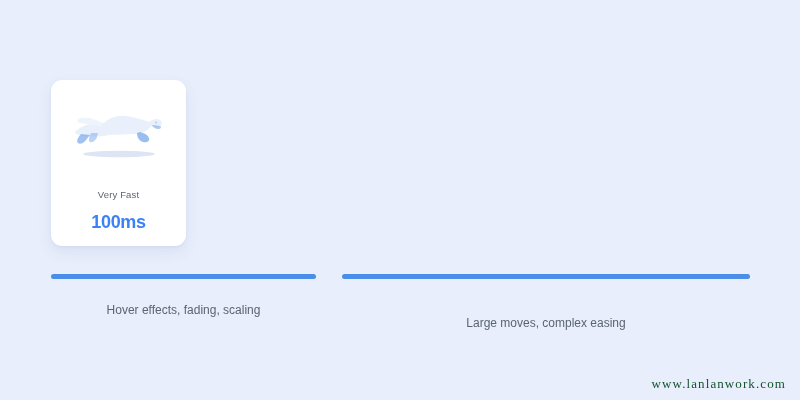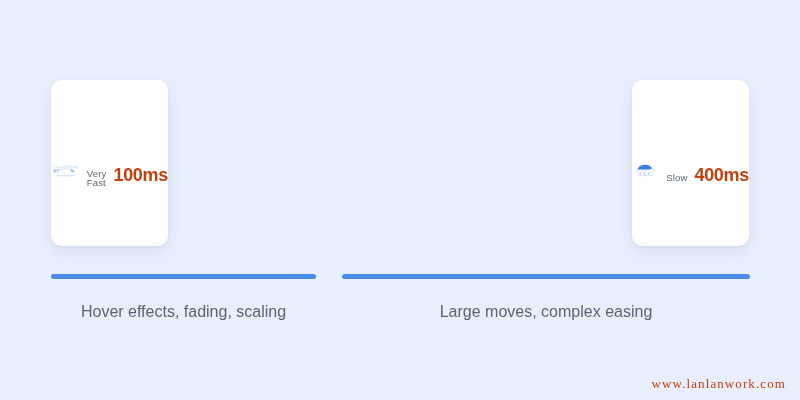--- a/index.html
+++ b/index.html
@@ -27,88 +27,87 @@
     position: absolute;
     left: 51px;
     top: 80px;
     width: 698px;
     height: 166px;
     display: flex;
     justify-content: space-between;
   }
 
   .card {
-    width: 117px;
+    width: 135px;
     height: 166px;
     background: #ffffff;
     border-radius: 11px;
     box-shadow: 0 6px 14px rgba(80,110,170,0.10),
                 0 1px 3px rgba(80,110,170,0.07);
     display: flex;
-    flex-direction: row;
+    flex-direction: column;
     align-items: center;
     box-sizing: border-box;
     padding-top: 10px;
-    gap: 7px;
   }
 
   .art {
     width: 100px;
     height: 78px;
     display: block;
     margin: 2px auto 0 auto;
   }
 
   .card-label {
     font-size: 9.5px;
     color: #5b6472;
     letter-spacing: 0.15px;
     margin-top: 20px;
     line-height: 1;
   }
 
   .card-value {
     font-size: 18px;
     font-weight: bold;
-    color: #c2410c;
+    color: #3b82f6;
     letter-spacing: -0.3px;
     margin-top: 13px;
     line-height: 1;
   }
 
   
   .group-bar {
     position: absolute;
     height: 5px;
     border-radius: 3px;
     background: #4a8eea;
     top: 274px;
   }
   #group-bar-0 { left: 51px;  width: 265px; }
   #group-bar-1 { left: 342px; width: 408px; }
 
   .group-caption {
     position: absolute;
     top: 304px;
-    font-size: 16px;
+    font-size: 12px;
     color: #5b6472;
     line-height: 1;
     text-align: center;
   }
   #group-caption-0 { left: 51px;  width: 265px; }
-  #group-caption-1 { left: 342px; width: 408px; }
+  #group-caption-1 { left: 342px; width: 408px; margin-top: 13px; }
 
   
   #watermark {
     position: absolute;
     right: 14px;
     bottom: 8px;
     font-family: "Liberation Serif", serif;
     font-size: 13px;
-    color: #c2410c;
+    color: #14532d;
     letter-spacing: 1.1px;
     white-space: nowrap;
   }
 </style>
 </head>
 <body>
 
 <div id="stage">
 
   <div id="cards">
@@ -125,37 +124,20 @@
         <path d="M68 41 C68 45 70 49 74 50 C78 51 81 49 80 46 C79 43 75 41 71 40 Z" fill="#6ea2e8" opacity="0.7"></path>
         <path d="M83 33 C86 33 89 34 91 34 C93 35 92 37 89 37 C86 37 84 35 83 33 Z" fill="#6ea2e8" opacity="0.55"></path>
         <circle cx="87" cy="30.5" r="1.1" fill="#b9cef0"></circle>
       </svg>
       <div class="card-label">Very Fast</div>
       <div class="card-value">100ms</div>
     </div>
 
 
 
-    <div class="card">
-      <svg class="art" viewBox="0 0 100 78">
-        <ellipse cx="50" cy="62" rx="29" ry="3.2" fill="#dde5f5"></ellipse>
-        <path d="M22 46 C22 42 26 40 32 40 L68 40 C73 40 76 42 76 46 C76 50 72 52 66 52
-                 L32 52 C26 52 22 50 22 46 Z" fill="#eef4fc"></path>
-        <path d="M20 41 C22 31 32 23 48 23 C63 23 73 31 75 41 Z" fill="#3b7fe0"></path>
-        <path d="M66 41 C70 37 76 36 81 38 C86 40 88 45 85 48 C82 51 76 51 72 49
-                 C68 47 66 44 66 41 Z" fill="#eef4fc"></path>
-        <circle cx="81.5" cy="41.5" r="1.6" fill="#3b7fe0"></circle>
-        <path d="M28 52 L28 58 C28 60 32 60 32 58 L32 52 Z" fill="#7aaae9" opacity="0.8"></path>
-        <path d="M42 52 L42 58 C42 60 46 60 46 58 L46 52 Z" fill="#7aaae9" opacity="0.8"></path>
-        <path d="M60 52 L60 58 C60 60 64 60 64 58 L64 52 Z" fill="#7aaae9" opacity="0.8"></path>
-        <path d="M20 44 C16 45 13 47 14 49 C15 51 19 50 22 48 Z" fill="#eef4fc"></path>
-      </svg>
-      <div class="card-label">Slow</div>
-      <div class="card-value">400ms</div>
-    </div>
 
 
   </div>
 
   <div class="group-bar" id="group-bar-0"></div>
   <div class="group-bar" id="group-bar-1"></div>
 
   <div class="group-caption" id="group-caption-0">Hover effects, fading, scaling</div>
   <div class="group-caption" id="group-caption-1">Large moves, complex easing</div>
 

